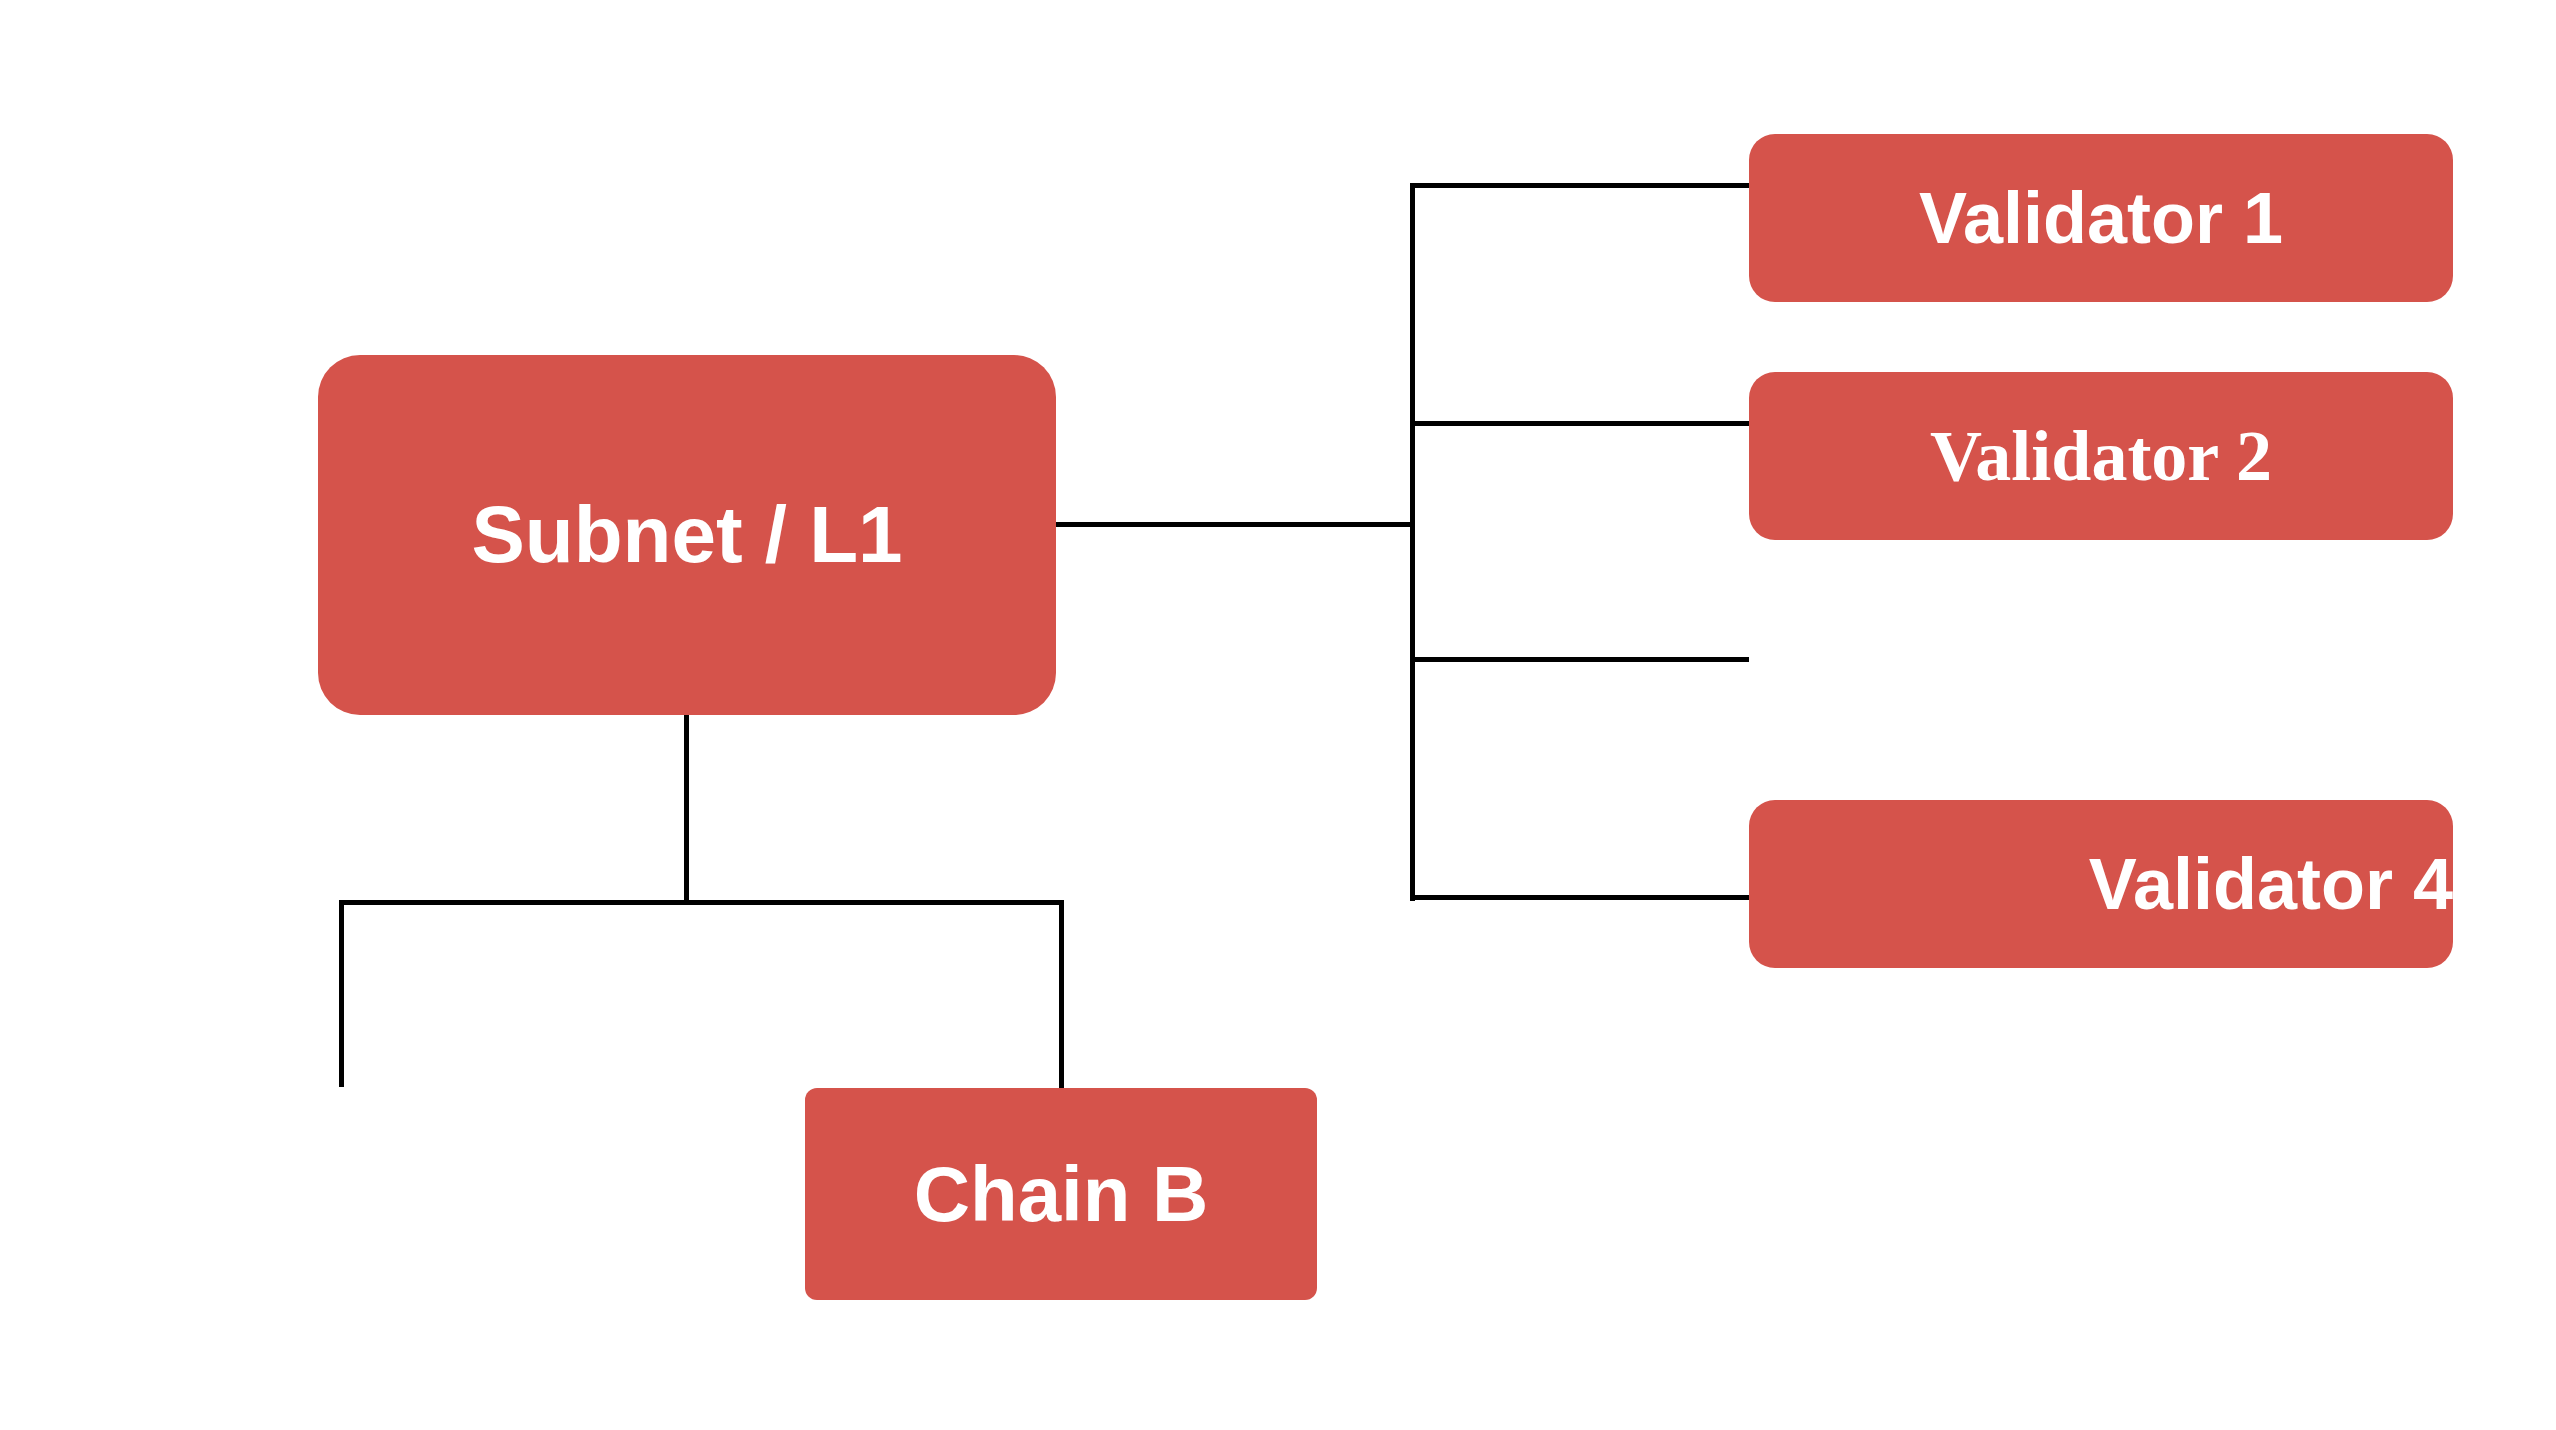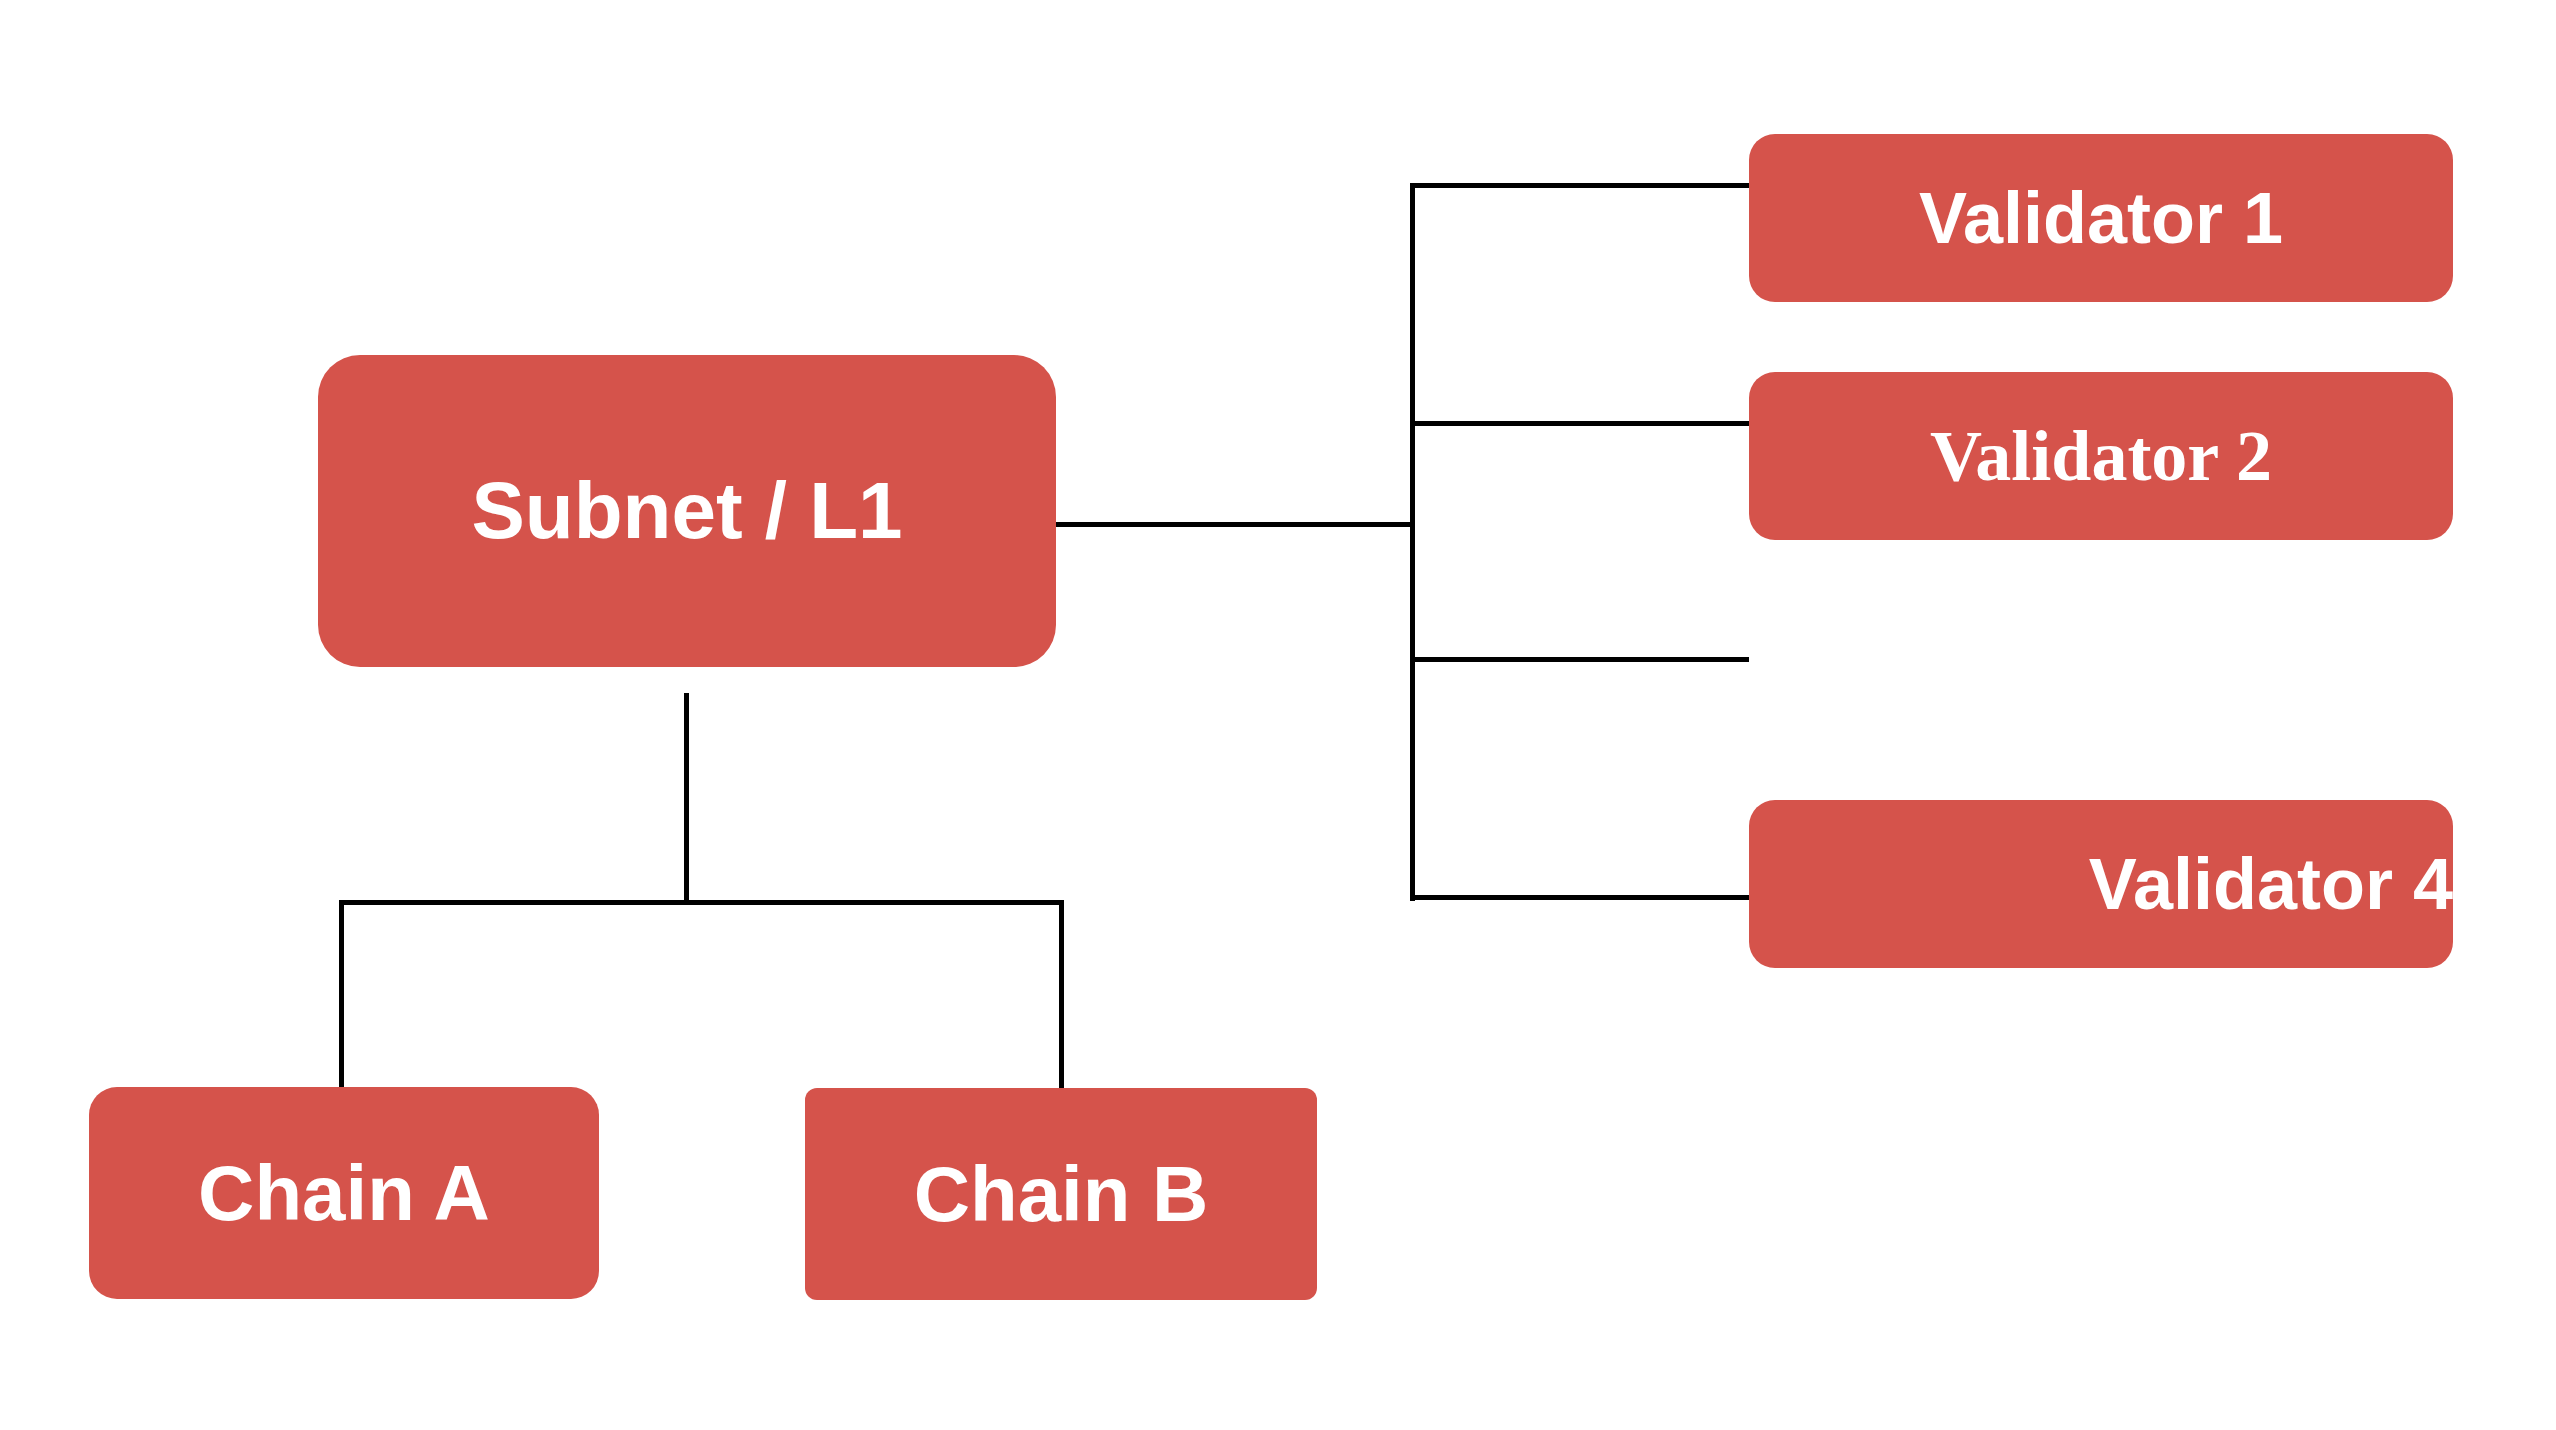--- a/index.html
+++ b/index.html
@@ -16,21 +16,21 @@
     background: #D5534B;
     color: #ffffff;
     display: flex;
     align-items: center;
     justify-content: center;
     font-weight: bold;
     text-align: center;
     line-height: 1;
     white-space: nowrap;
   }
-  .node-subnet    { left: 318px;  top: 355px;  width: 738px; height: 312px; border-radius: 42px; font-size: 80px; }
+  .node-subnet    { left: 318px;  top: 355px;  width: 738px; height: 360px; border-radius: 42px; font-size: 80px; }
   .node-chain-a   { left: 89px;   top: 1087px; width: 510px; height: 212px; border-radius: 28px; font-size: 78px; }
   .node-chain-b   { left: 805px;  top: 1088px; width: 512px; height: 212px; border-radius: 12px; font-size: 78px; }
   .node-validator { left: 1749px; width: 704px; height: 168px; border-radius: 26px; font-size: 72px; margin-top: 32px; }
   .node-v1 { top: 102px; }
   .node-v2 { top: 340px; font-family: Liberation Serif, serif; }
   .node-v3 { top: 576px; }
   .node-v4 { top: 768px; justify-content: flex-end; }
 
   .line { position: absolute; background: #000000; }
   
@@ -61,23 +61,20 @@
   <div class="line line-branch-v4"></div>
   <div class="line line-subnet-down"></div>
   <div class="line line-chain-splitter"></div>
   <div class="line line-chain-a-drop"></div>
   <div class="line line-chain-b-drop"></div>
 
   <div class="node node-subnet">
     <span>Subnet / L1</span>
   </div>
 
-  <div class="node node-chain-a">
-    <span>Chain A</span>
-  </div>
 
   <div class="node node-chain-b">
     <span>Chain B</span>
   </div>
 
   <div class="node node-validator node-v1">
     <span>Validator 1</span>
   </div>
 
   <div class="node node-validator node-v2">

